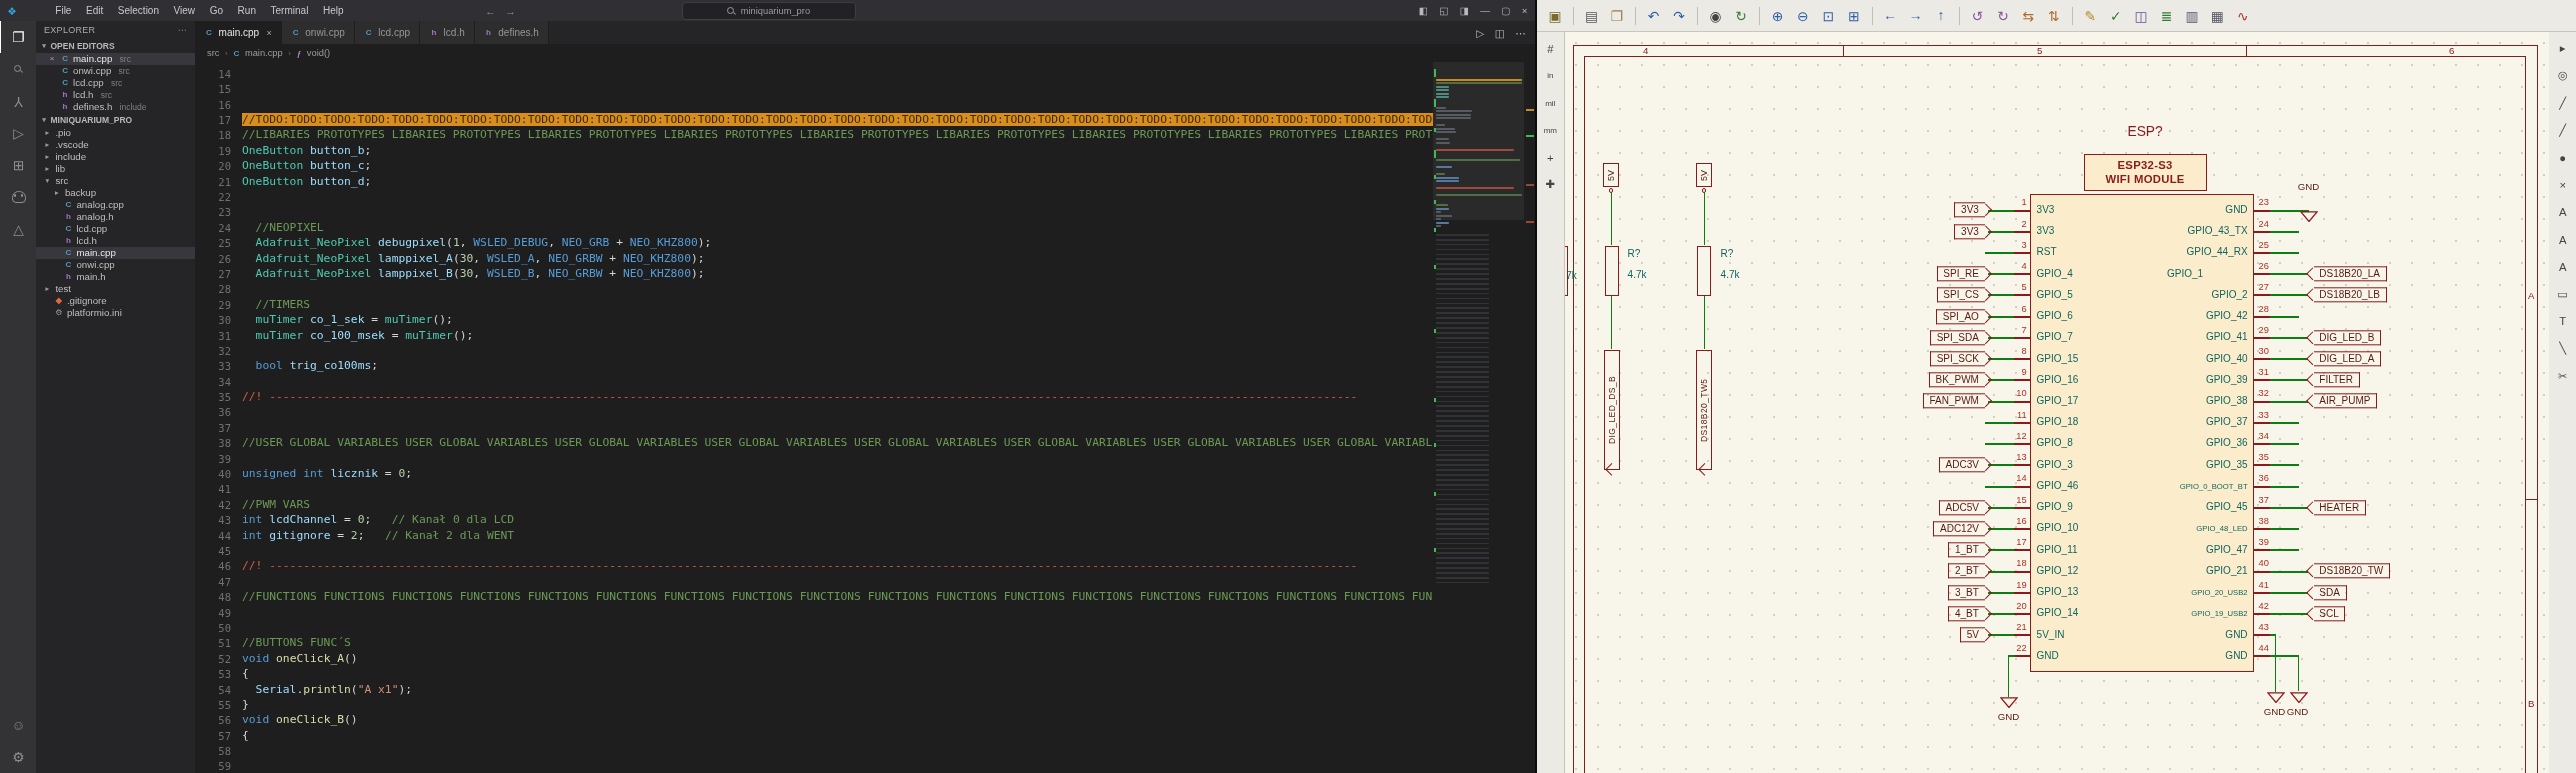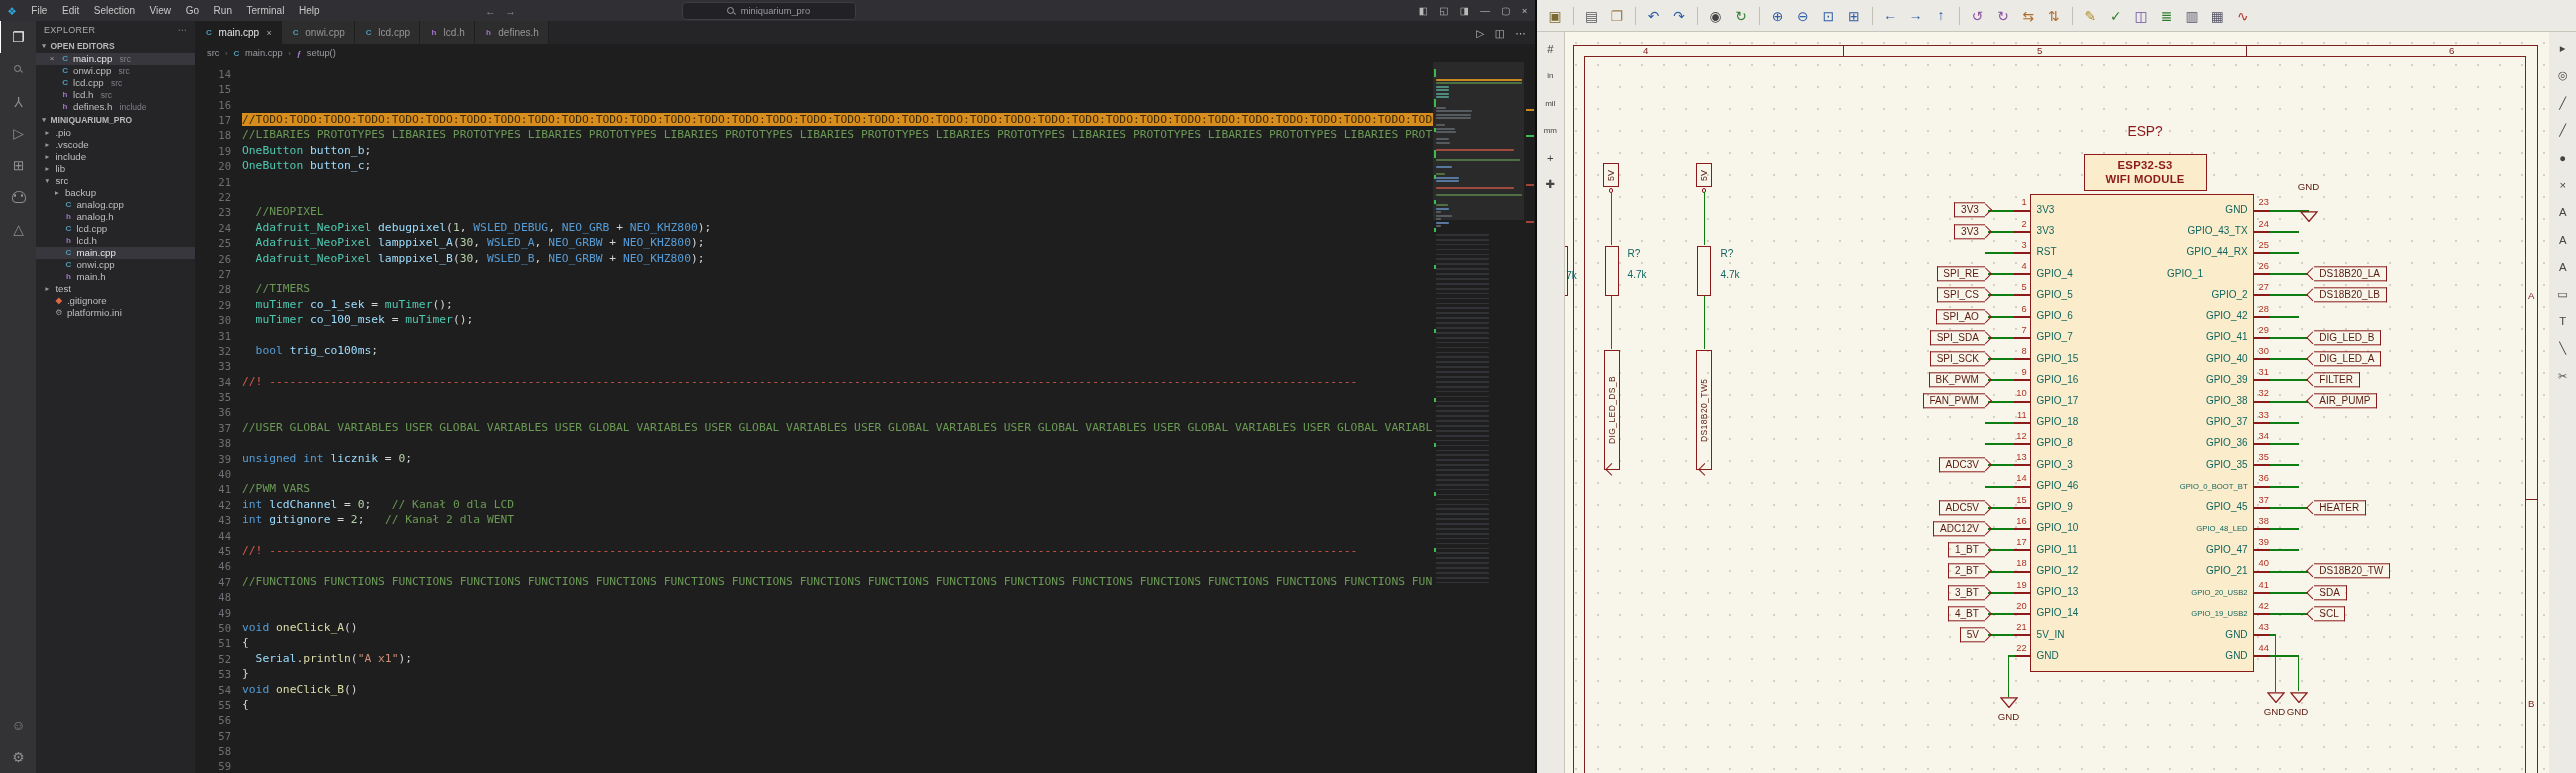--- a/index.html
+++ b/index.html
@@ -103,21 +103,21 @@
 </style>
 </head>
 <body>
 
 <div id="root">
 
   <div id="vscode">
 
     <div id="titlebar">
       <div id="vscode-logo">❖</div>
-      <div id="menus" style="display: flex;">
+      <div id="menus" style="display: flex; margin-left: 24px;">
           <div class="menu-item">File</div>
           <div class="menu-item">Edit</div>
           <div class="menu-item">Selection</div>
           <div class="menu-item">View</div>
           <div class="menu-item">Go</div>
           <div class="menu-item">Run</div>
           <div class="menu-item">Terminal</div>
           <div class="menu-item">Help</div>
         </div>
       <div class="nav-arrows">
@@ -308,21 +308,21 @@
             <span>⋯</span>
           </div>
       </div>
       <div id="breadcrumb">
           <span>src</span>
           <span class="bc-sep">›</span>
           <span class="bc-ico cpp">C</span>
           <span>main.cpp</span>
           <span class="bc-sep">›</span>
           <span class="bc-ico fn">ƒ</span>
-          <span>setup()</span>
+          <span>void()</span>
         </div>
       <div id="code-wrap">
         <div id="gutter">
             <div class="ln">14</div>
             <div class="ln">15</div>
             <div class="ln">16</div>
             <div class="ln">17</div>
             <div class="ln">18</div>
             <div class="ln">19</div>
             <div class="ln">20</div>
@@ -367,20 +367,21 @@
             <div class="ln">59</div>
           </div>
         <div id="code-lines">
             <div class="cl"><span class="tk-pl"> </span></div>
             <div class="cl"><span class="tk-pl"> </span></div>
             <div class="cl"><span class="tk-pl"> </span></div>
             <div class="cl"><span class="tk-todo">//TODO:TODO:TODO:TODO:TODO:TODO:TODO:TODO:TODO:TODO:TODO:TODO:TODO:TODO:TODO:TODO:TODO:TODO:TODO:TODO:TODO:TODO:TODO:TODO:TODO:TODO:TODO:TODO:TODO:TODO:TODO:TODO:TODO:TODO:TODO:TODO:</span></div>
             <div class="cl"><span class="tk-cm">//LIBARIES PROTOTYPES LIBARIES PROTOTYPES LIBARIES PROTOTYPES LIBARIES PROTOTYPES LIBARIES PROTOTYPES LIBARIES PROTOTYPES LIBARIES PROTOTYPES LIBARIES PROTOTYPES LIBARIES PROTOTYPES</span></div>
             <div class="cl"><span class="tk-type">OneButton</span><span class="tk-pl"> </span><span class="tk-var">button_b</span><span class="tk-pl">;</span></div>
             <div class="cl"><span class="tk-type">OneButton</span><span class="tk-pl"> </span><span class="tk-var">button_c</span><span class="tk-pl">;</span></div>
+            <div class="cl"><span class="tk-type">OneButton</span><span class="tk-pl"> </span><span class="tk-var">button_d</span><span class="tk-pl">;</span></div>
             <div class="cl"><span class="tk-pl"> </span></div>
             <div class="cl"><span class="tk-pl"> </span></div>
             <div class="cl"><span class="tk-pl">  </span><span class="tk-cm">//NEOPIXEL</span></div>
             <div class="cl"><span class="tk-pl">  </span><span class="tk-type">Adafruit_NeoPixel</span><span class="tk-pl"> </span><span class="tk-var">debugpixel</span><span class="tk-pl">(</span><span class="tk-num">1</span><span class="tk-pl">, </span><span class="tk-mac">WSLED_DEBUG</span><span class="tk-pl">, </span><span class="tk-mac">NEO_GRB</span><span class="tk-pl"> + </span><span class="tk-mac">NEO_KHZ800</span><span class="tk-pl">);</span></div>
             <div class="cl"><span class="tk-pl">  </span><span class="tk-type">Adafruit_NeoPixel</span><span class="tk-pl"> </span><span class="tk-var">lamppixel_A</span><span class="tk-pl">(</span><span class="tk-num">30</span><span class="tk-pl">, </span><span class="tk-mac">WSLED_A</span><span class="tk-pl">, </span><span class="tk-mac">NEO_GRBW</span><span class="tk-pl"> + </span><span class="tk-mac">NEO_KHZ800</span><span class="tk-pl">);</span></div>
             <div class="cl"><span class="tk-pl">  </span><span class="tk-type">Adafruit_NeoPixel</span><span class="tk-pl"> </span><span class="tk-var">lamppixel_B</span><span class="tk-pl">(</span><span class="tk-num">30</span><span class="tk-pl">, </span><span class="tk-mac">WSLED_B</span><span class="tk-pl">, </span><span class="tk-mac">NEO_GRBW</span><span class="tk-pl"> + </span><span class="tk-mac">NEO_KHZ800</span><span class="tk-pl">);</span></div>
             <div class="cl"><span class="tk-pl"> </span></div>
             <div class="cl"><span class="tk-pl">  </span><span class="tk-cm">//TIMERS</span></div>
             <div class="cl"><span class="tk-pl">  </span><span class="tk-type">muTimer</span><span class="tk-pl"> </span><span class="tk-var">co_1_sek</span><span class="tk-pl"> = </span><span class="tk-type">muTimer</span><span class="tk-pl">();</span></div>
             <div class="cl"><span class="tk-pl">  </span><span class="tk-type">muTimer</span><span class="tk-pl"> </span><span class="tk-var">co_100_msek</span><span class="tk-pl"> = </span><span class="tk-type">muTimer</span><span class="tk-pl">();</span></div>
@@ -396,20 +397,21 @@
             <div class="cl"><span class="tk-pl"> </span></div>
             <div class="cl"><span class="tk-cm">//PWM VARS</span></div>
             <div class="cl"><span class="tk-kw">int</span><span class="tk-pl"> </span><span class="tk-var">lcdChannel</span><span class="tk-pl"> = </span><span class="tk-num">0</span><span class="tk-pl">;   </span><span class="tk-cm">// Kanał 0 dla LCD</span></div>
             <div class="cl"><span class="tk-kw">int</span><span class="tk-pl"> </span><span class="tk-var">gitignore</span><span class="tk-pl"> = </span><span class="tk-num">2</span><span class="tk-pl">;   </span><span class="tk-cm">// Kanał 2 dla WENT</span></div>
             <div class="cl"><span class="tk-pl"> </span></div>
             <div class="cl"><span class="tk-excl">//! ----------------------------------------------------------------------------------------------------------------------------------------------------------------</span></div>
             <div class="cl"><span class="tk-pl"> </span></div>
             <div class="cl"><span class="tk-cm">//FUNCTIONS FUNCTIONS FUNCTIONS FUNCTIONS FUNCTIONS FUNCTIONS FUNCTIONS FUNCTIONS FUNCTIONS FUNCTIONS FUNCTIONS FUNCTIONS FUNCTIONS FUNCTIONS FUNCTIONS FUNCTIONS FUNCTIONS FUNCTIONS</span></div>
             <div class="cl"><span class="tk-pl"> </span></div>
             <div class="cl"><span class="tk-pl"> </span></div>
+            <div class="cl"><span class="tk-cm">//BUTTONS FUNC´S</span></div>
             <div class="cl"><span class="tk-kw">void</span><span class="tk-pl"> </span><span class="tk-fn">oneClick_A</span><span class="tk-pl">()</span></div>
             <div class="cl"><span class="tk-pl">{</span></div>
             <div class="cl"><span class="tk-pl">  </span><span class="tk-var">Serial</span><span class="tk-pl">.</span><span class="tk-fn">println</span><span class="tk-pl">(</span><span class="tk-str">"A x1"</span><span class="tk-pl">);</span></div>
             <div class="cl"><span class="tk-pl">}</span></div>
             <div class="cl"><span class="tk-kw">void</span><span class="tk-pl"> </span><span class="tk-fn">oneClick_B</span><span class="tk-pl">()</span></div>
             <div class="cl"><span class="tk-pl">{</span></div>
           </div>
       </div>
       <div id="minimap">
         <div class="mm-slider"></div>

